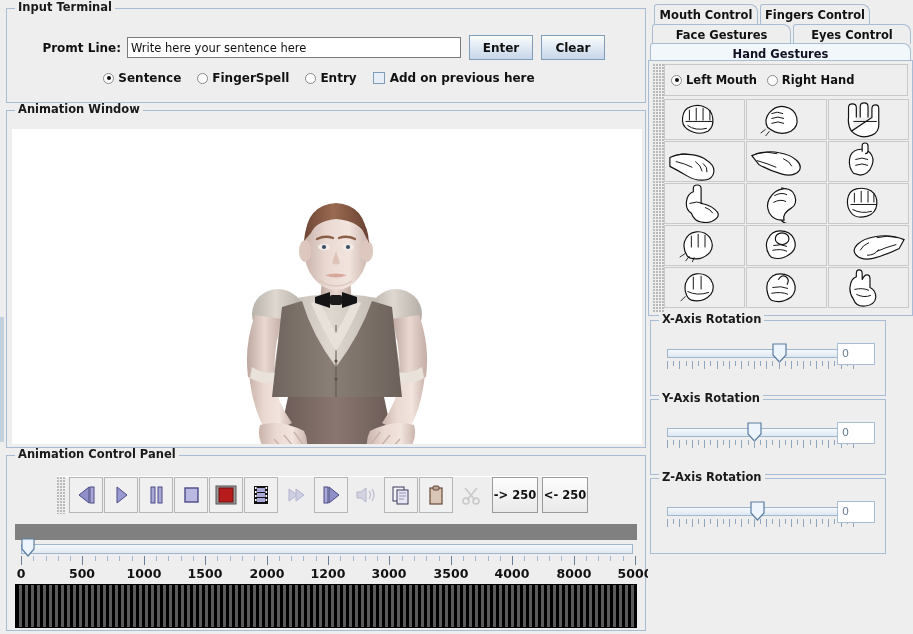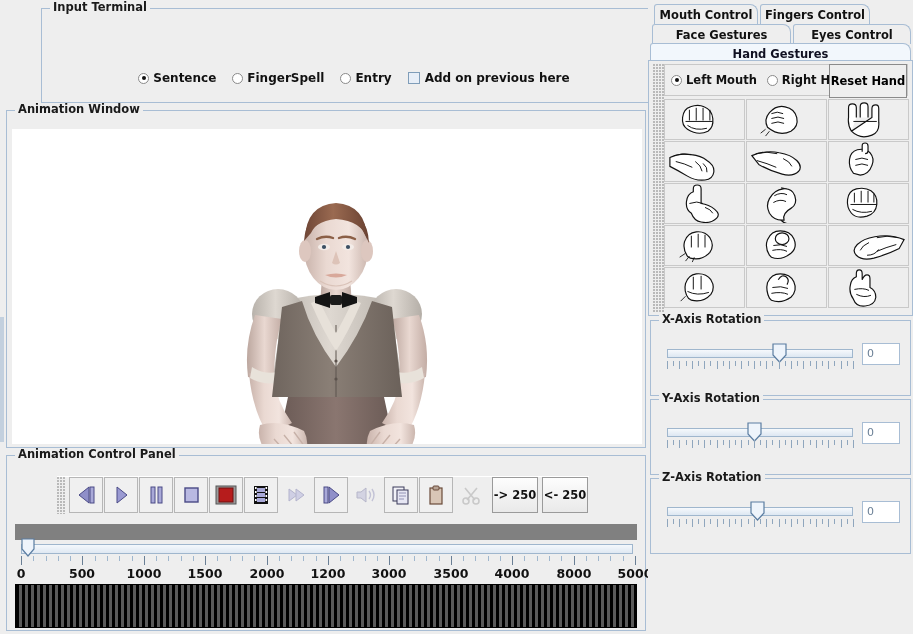--- a/index.html
+++ b/index.html
@@ -30,21 +30,21 @@
     font-size: 11.5px;
     font-weight: bold;
     color: #1a1a1a;
     white-space: nowrap;
     line-height: 12px;
   }
 
   
   #left-col { position: absolute; left: 6px; top: 0; width: 640px; height: 634px; }
 
-  #input-terminal { left: 0px; top: 8px; width: 640px; height: 95px; margin-left: 35px; }
+  #input-terminal { left: 0px; top: 8px; width: 640px; height: 95px; }
 
   .row-prompt {
     position: absolute; left: 0; top: 26px; width: 640px;
     display: flex; align-items: center;
   }
   .lbl-promt {
     width: 120px; text-align: right; padding-right: 6px;
     font-size: 12px; font-weight: bold; color: #111;
   }
   .txtfield {
@@ -247,21 +247,21 @@
   .hand-cell {
     border: 1px solid #c9c9c9;
     background: #eeeeee;
     display: flex; align-items: center; justify-content: center;
     overflow: hidden;
     cursor: default;
   }
   .hand-cell svg { display: block; }
 
   
-  .rotgrp { left: 2px; width: 261px; height: 76px; }
+  .rotgrp { left: 2px; width: 236px; height: 76px; }
   #rot-x { top: 320px; }
   #rot-y { top: 399px; }
   #rot-z { top: 478px; }
 
   .rslider-track {
     position: absolute; left: 16px; top: 28px;
     width: 186px; height: 9px;
     background: linear-gradient(#f6f9fc, #dde7f2);
     border: 1px solid #9fb6cd;
   }
@@ -302,20 +302,26 @@
 
 <div class="app">
 
   <div class="left-divider"></div>
 
   <div id="left-col">
 
     <div class="titled" id="input-terminal">
       <div class="tb-title">Input Terminal</div>
 
+      <div class="row-prompt">
+        <div class="lbl-promt">Promt Line:</div>
+        <input class="txtfield" type="text" value="Write here your sentence here" style="">
+        <button class="btn btn-enter">Enter</button>
+        <button class="btn btn-clear">Clear</button>
+      </div>
 
       <div class="row-radios">
         <div class="radio-wrap">
           <span class="radio on"></span>
           <span>Sentence</span>
         </div>
         <div class="radio-wrap">
           <span class="radio"></span>
           <span>FingerSpell</span>
         </div>
@@ -631,21 +637,20 @@
 
           <div class="hand-head">
             <div class="radio-wrap">
               <span class="radio on"></span>
               <span>Left Mouth</span>
             </div>
             <div class="radio-wrap">
               <span class="radio"></span>
               <span>Right Hand</span>
             </div>
-            <div class="btn-reset-hand">Reset Hand</div>
           </div>
 
           <div class="hand-grid" id="hand-grid">
               <div class="hand-cell">
                 <svg width="78" height="39" viewBox="0 0 80 40">
                   <path d="M22 30 q-6-4-5-12 q1-9 8-11 q8-3 14 0 q8 3 9 12 q1 9-5 13 q-10 5-21-2 z" fill="#fff" stroke="#111" stroke-width="1.2"></path>
                   <path d="M24 10 v11 M31 8 v13 M38 8 v13 M45 10 v11" stroke="#111" stroke-width="1"></path>
                   <path d="M20 22 h28" stroke="#111" stroke-width="1"></path>
                   <path d="M22 26 q8 6 20 3" stroke="#111" stroke-width="1" fill="none"></path>
                 </svg>

